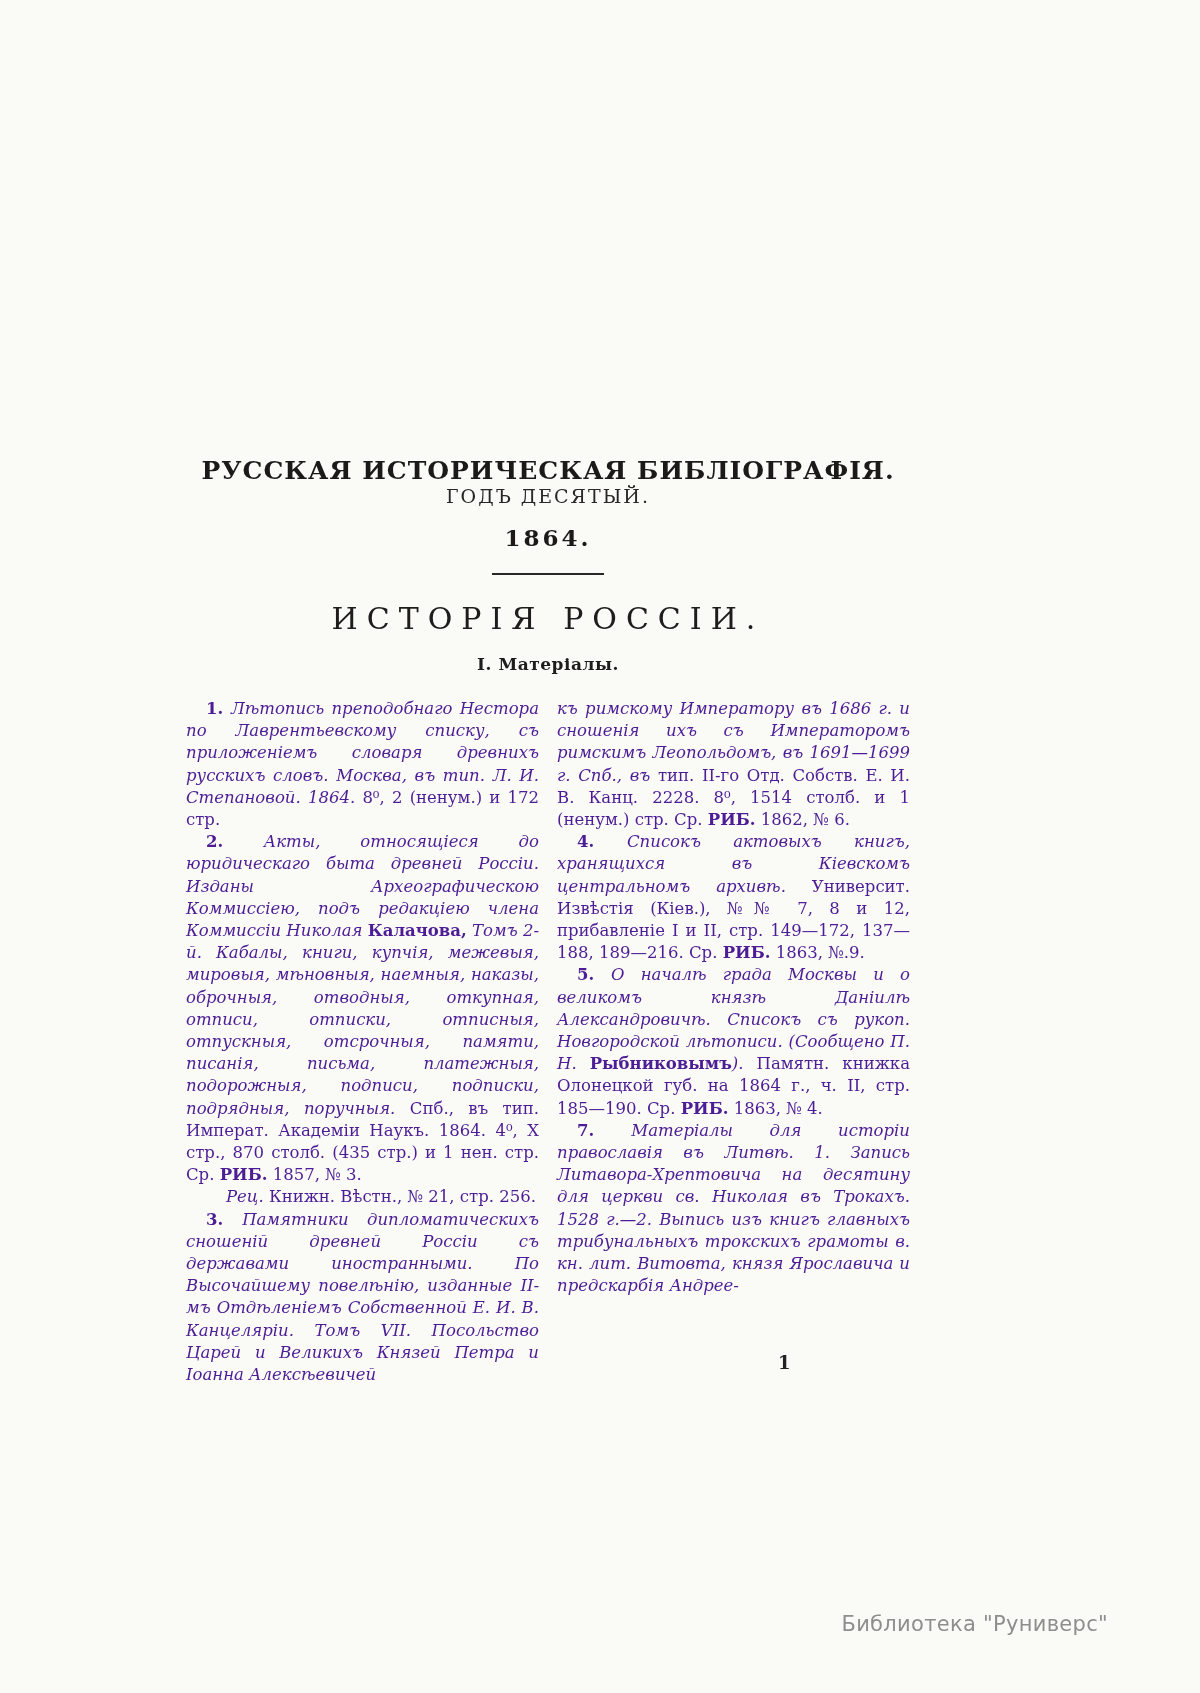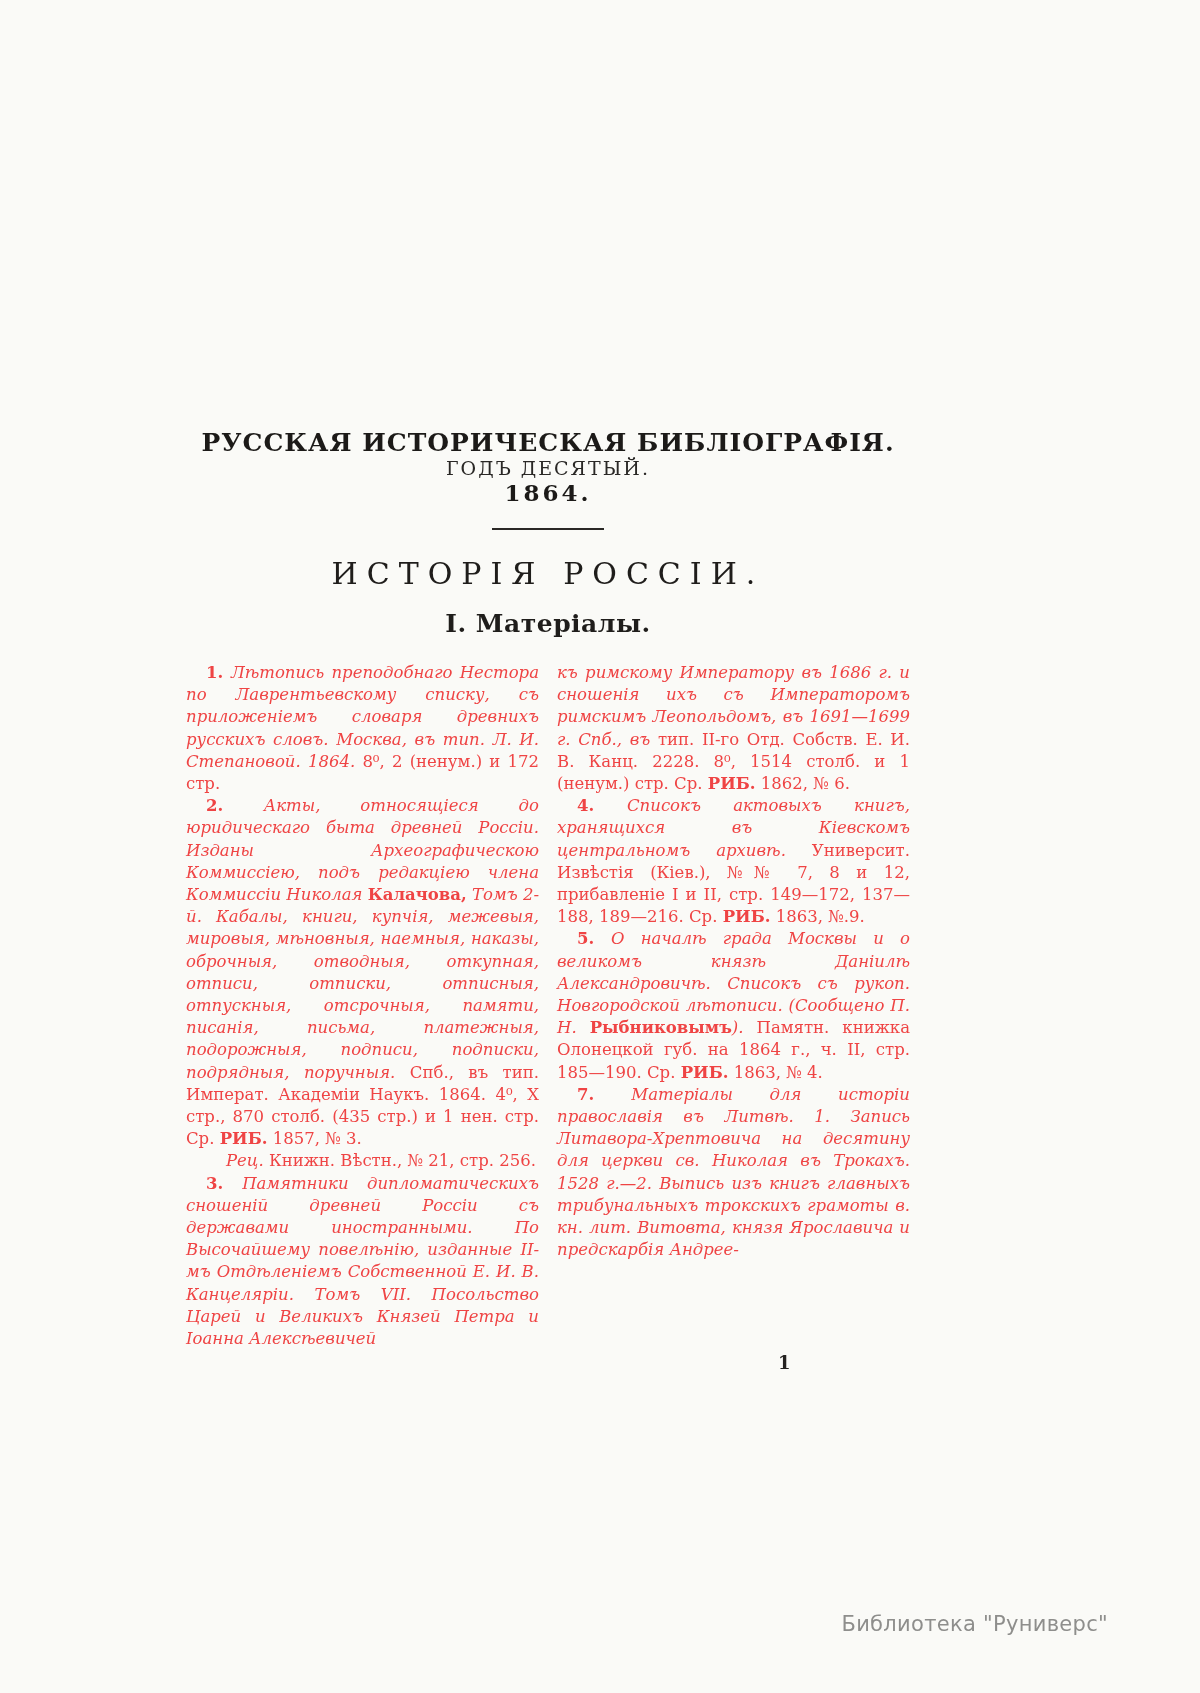--- a/index.html
+++ b/index.html
@@ -22,69 +22,71 @@
     top: 428px;
     width: 724px;
   }
   .page-title {
     text-align: center;
     font-weight: bold;
     font-size: 25px;
     letter-spacing: 1px;
     white-space: nowrap;
     color: #1c1a18;
+    margin-top: 28px;
   }
   .page-subtitle {
     text-align: center;
     font-size: 19px;
     letter-spacing: 2px;
     color: #2a2826;
   }
   .page-year {
     text-align: center;
     font-weight: bold;
     font-size: 23px;
     letter-spacing: 3px;
+    margin-top: 17px;
     color: #1c1a18;
   }
   .divider {
     width: 112px;
     height: 0;
     border-top: 2.5px solid #2a2826;
     margin: 22px auto 0 auto;
   }
   .section-title {
     text-align: center;
     font-size: 30px;
     font-weight: normal;
     letter-spacing: 9px;
     margin-top: 26px;
     white-space: nowrap;
     color: #1f1d1b;
   }
   .subsection-title {
     text-align: center;
-    font-size: 25px;
+    font-size: 17px;
     font-weight: bold;
     letter-spacing: 0.5px;
     margin-top: 18px;
     color: #1f1d1b;
   }
   .columns {
     display: flex;
     gap: 18px;
     margin-top: 24px;
     align-items: flex-start;
   }
   .col {
     width: 353px;
     text-align: justify;
     font-size: 16.5px;
     line-height: 22.2px;
-    color: #ef4444;
+    color: #4c1d95;
     hyphens: auto;
   }
   .par { margin: 0; }
   .par.entry { text-indent: 20px; }
   .par.rec   { text-indent: 40px; }
   .par.cont  { text-indent: 0; }
   .it { font-style: italic; }
   .bd { font-weight: bold; }
   .page-number {
     position: absolute;

